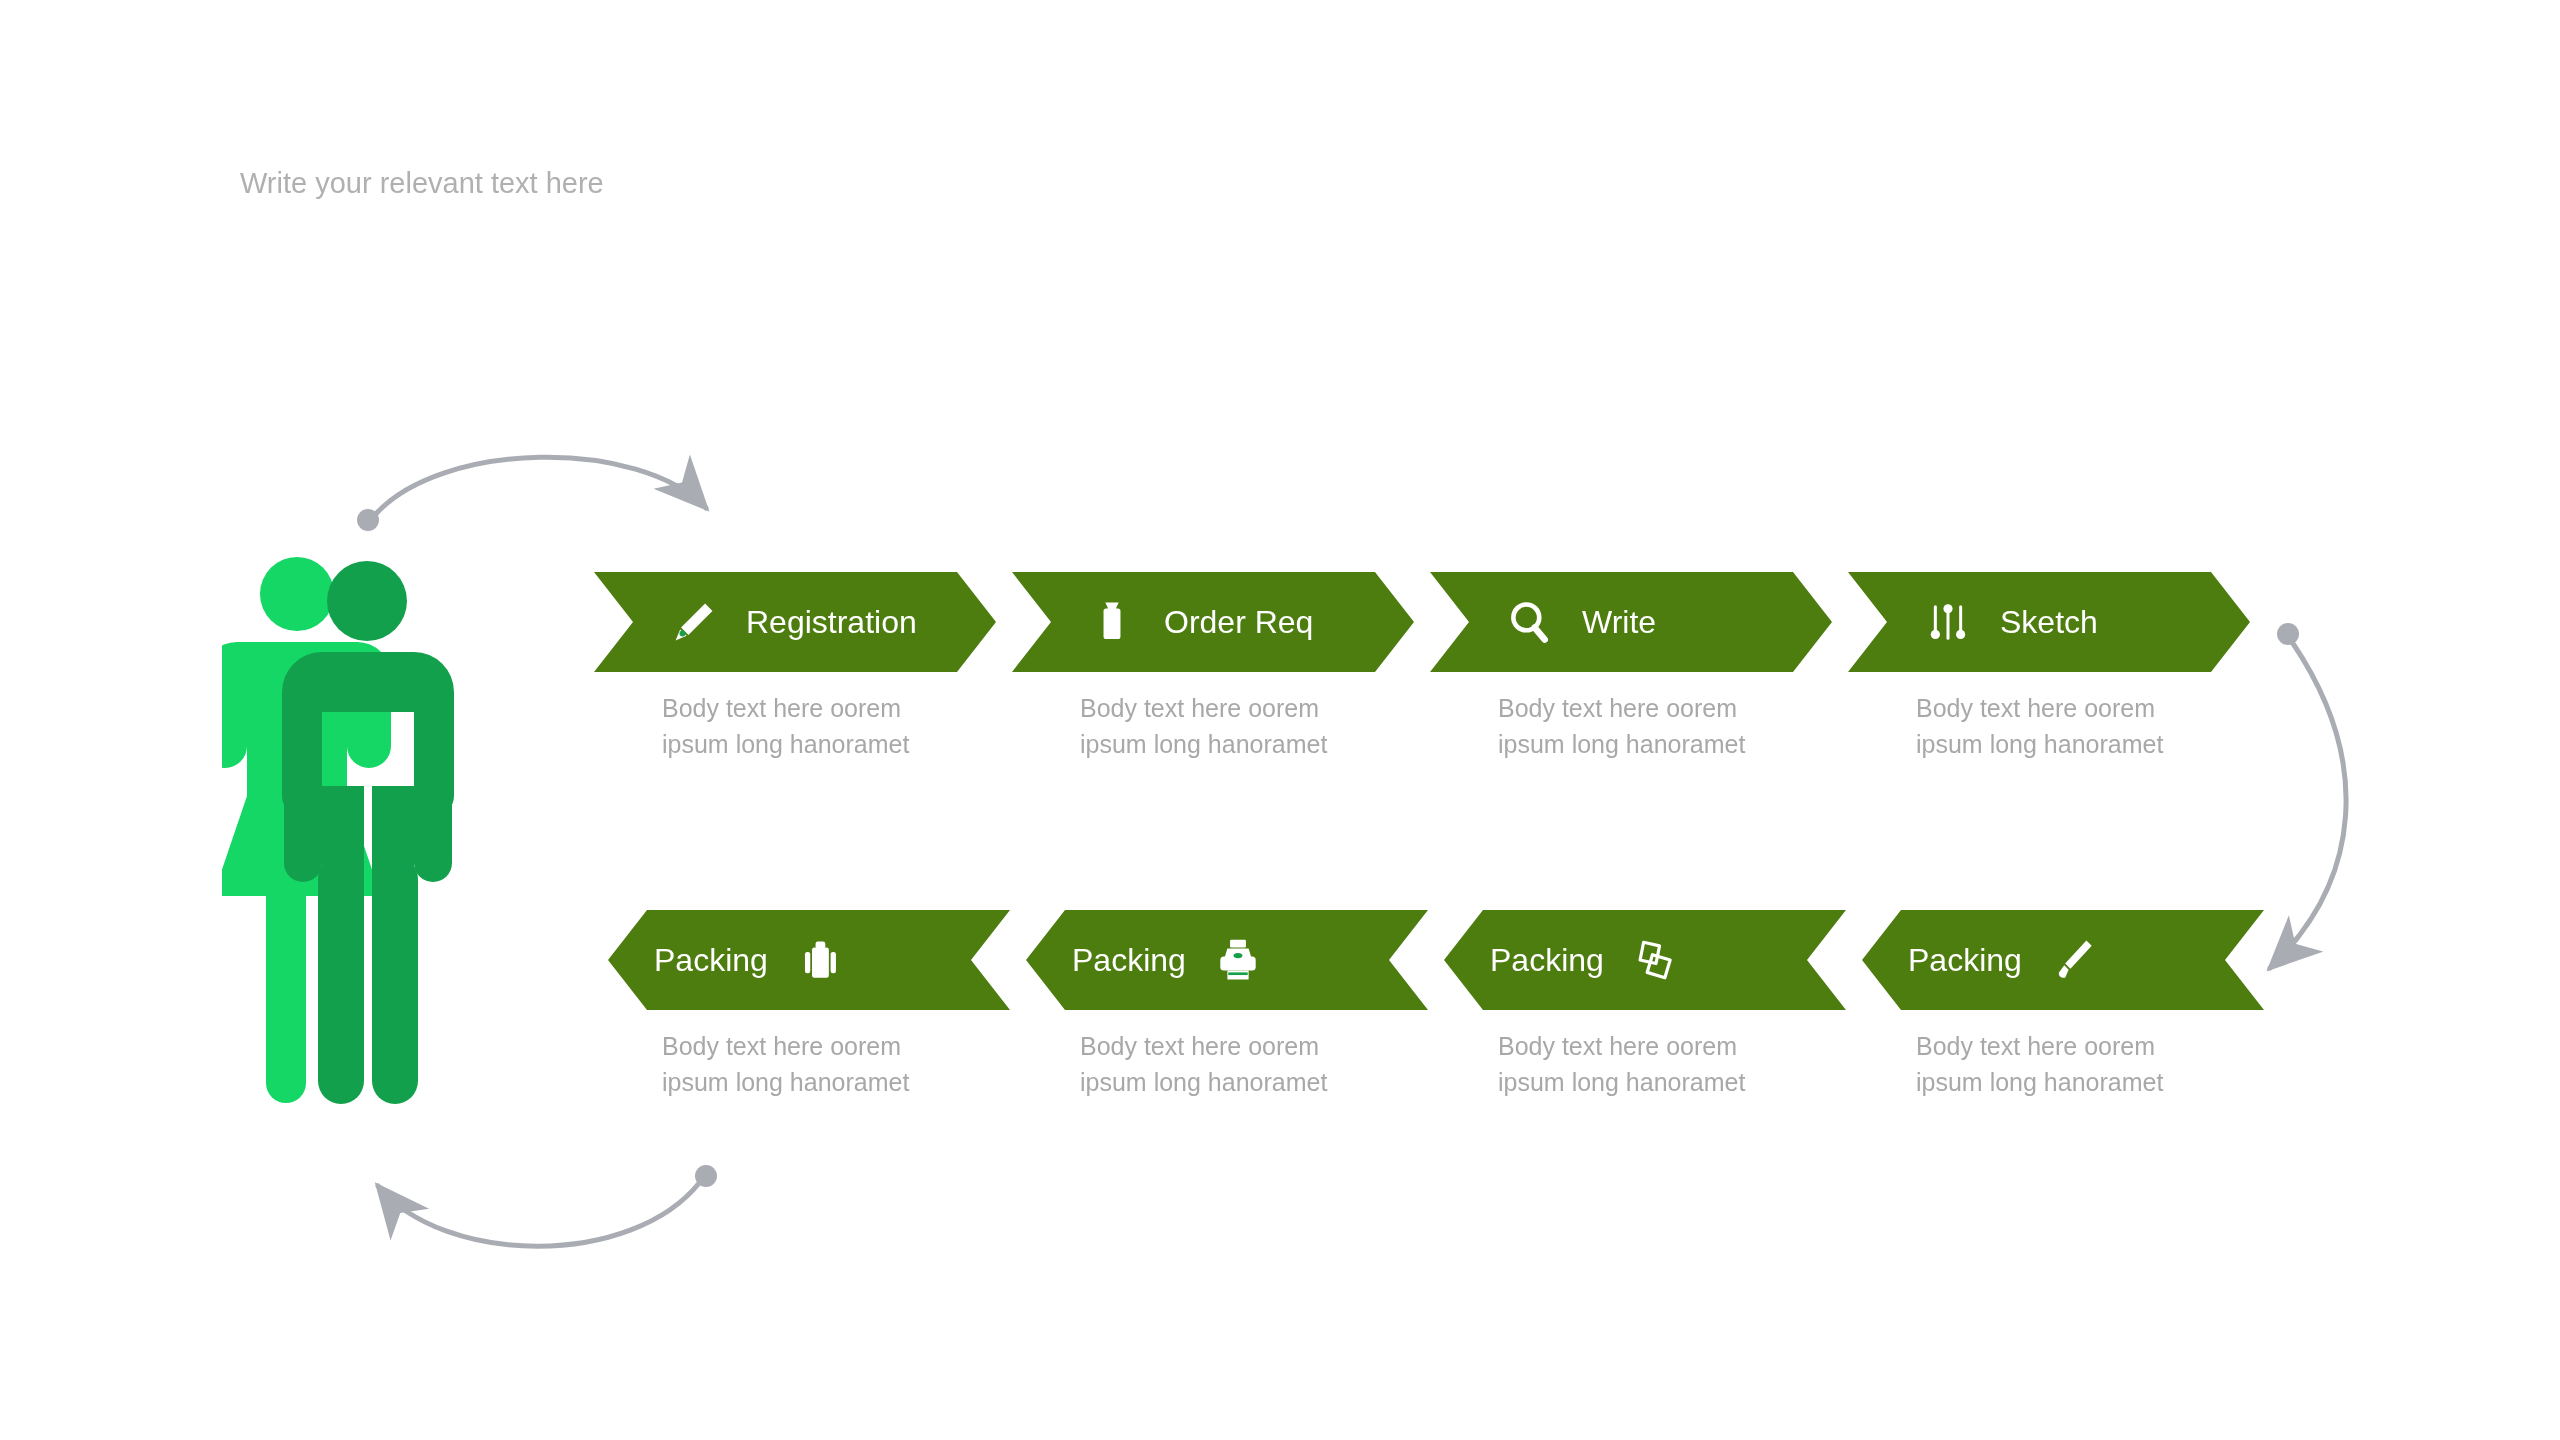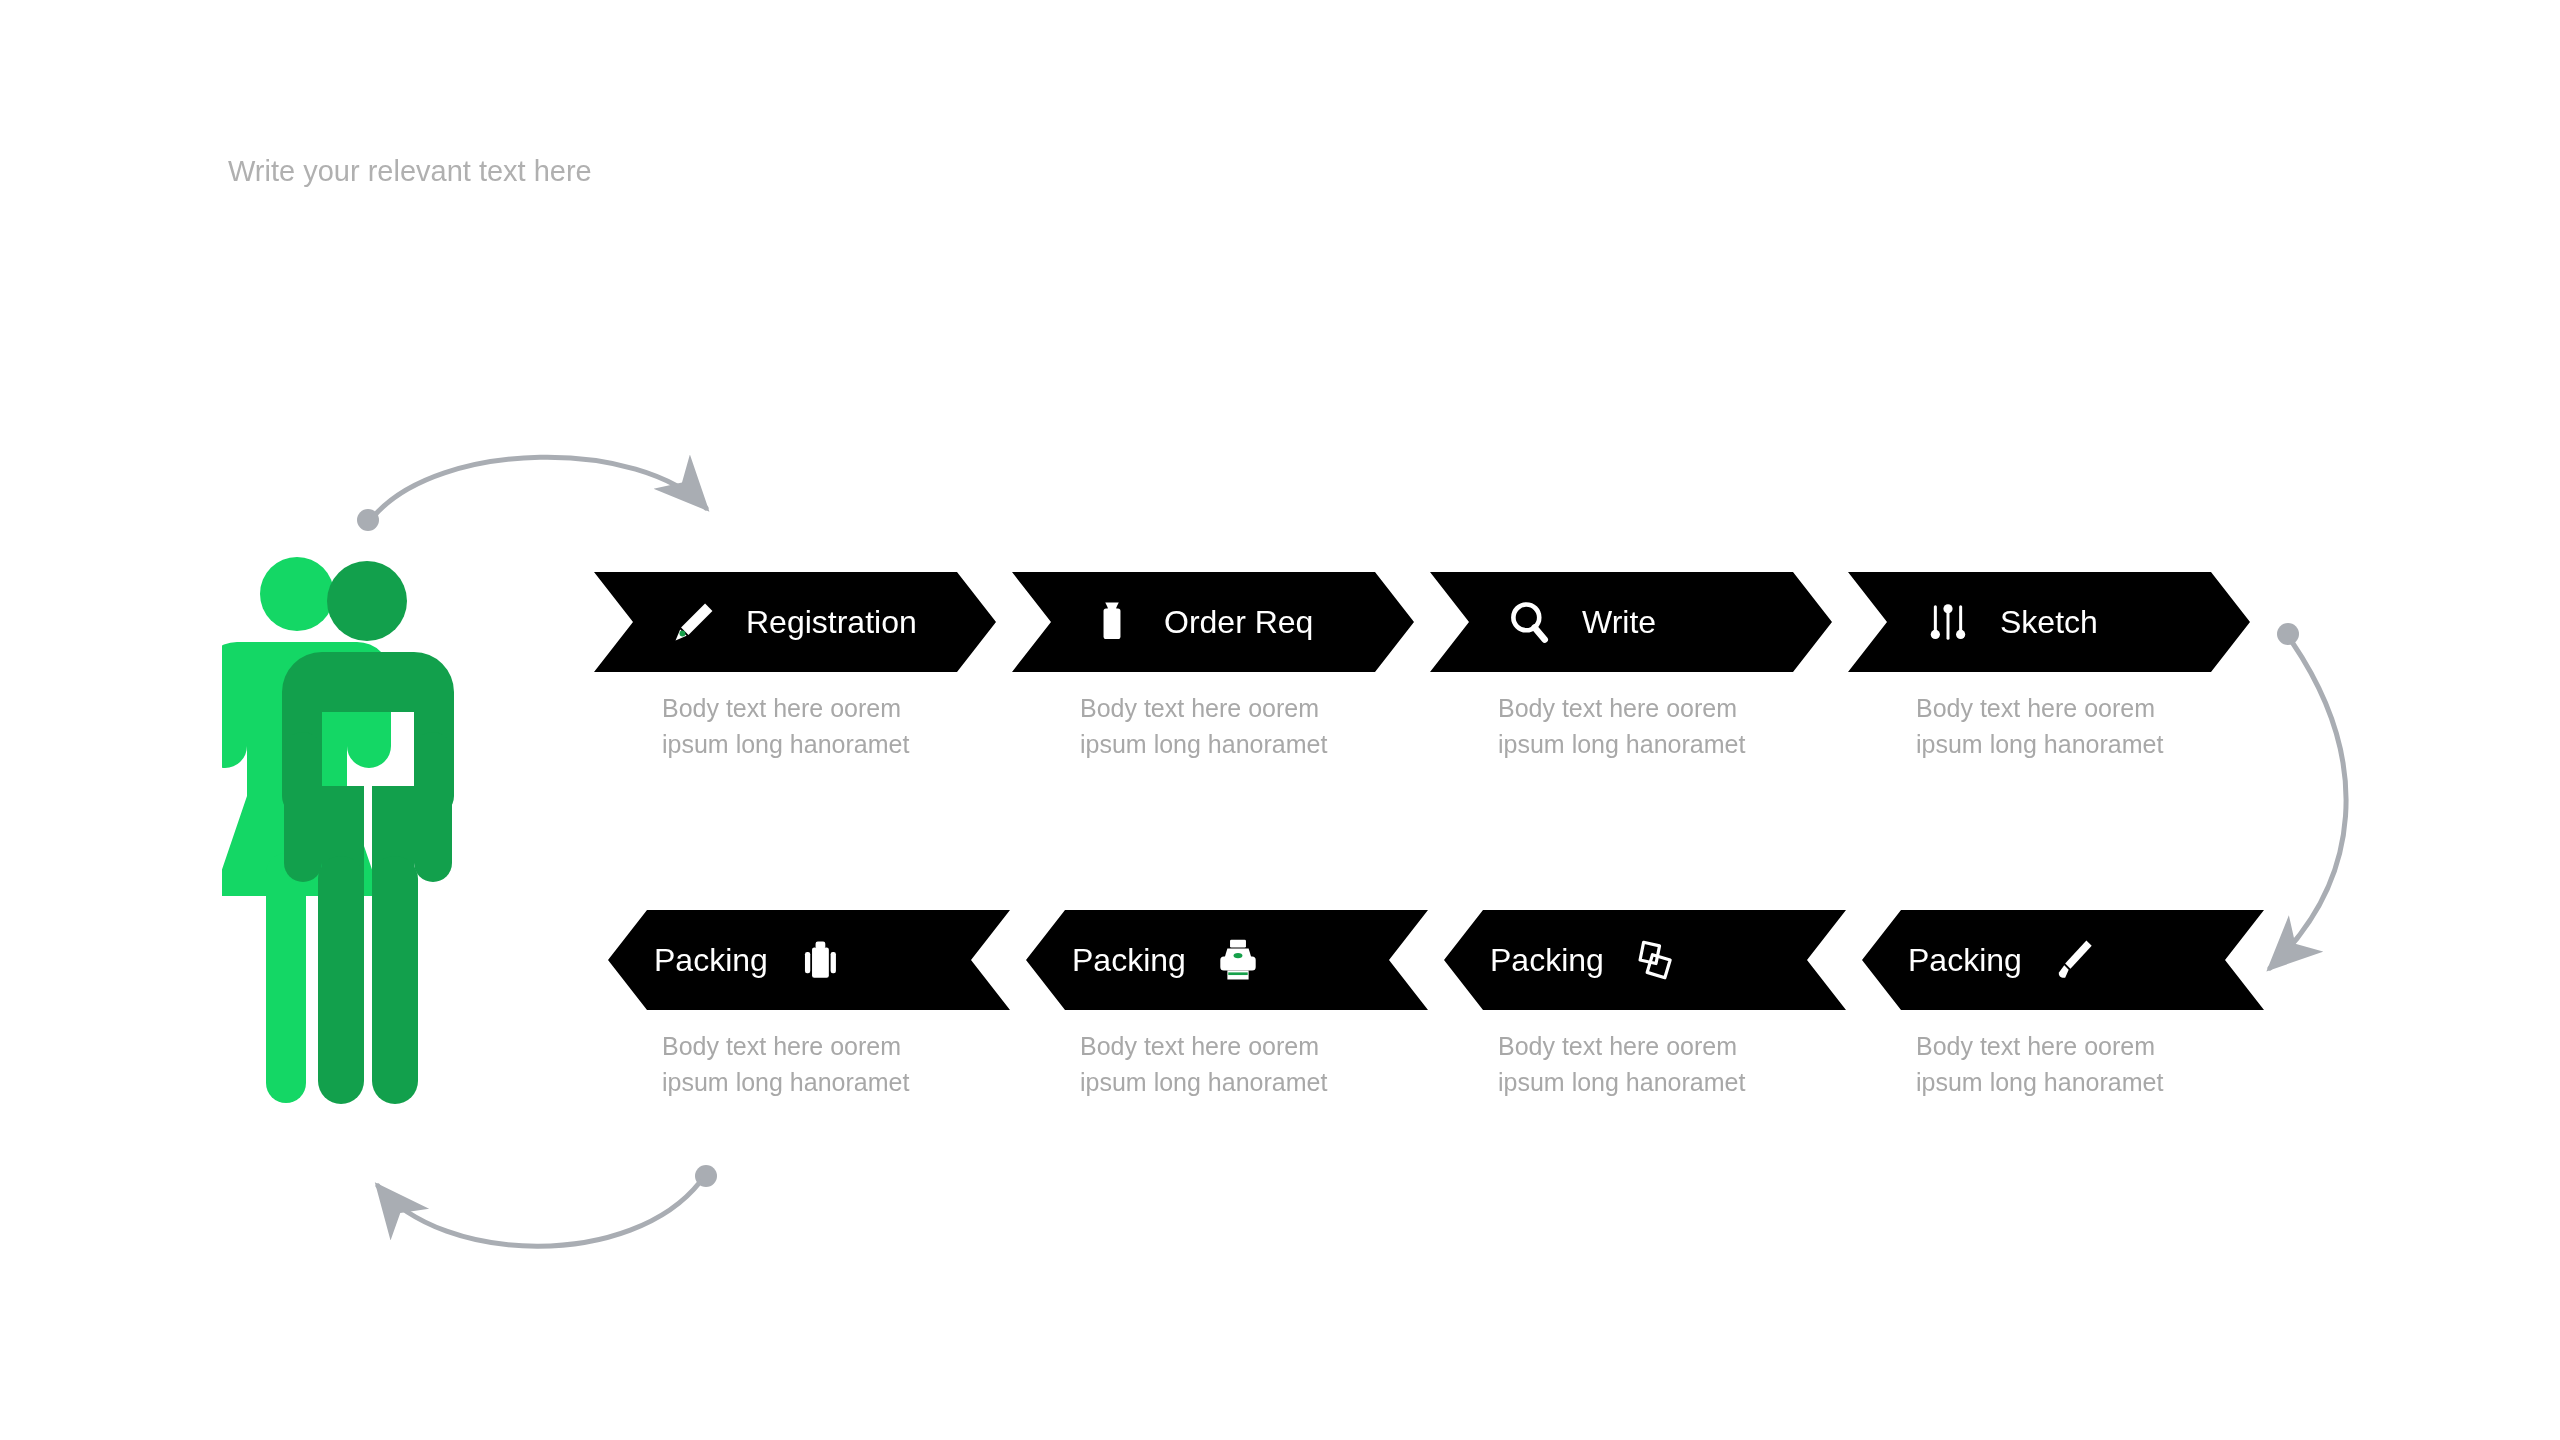--- a/index.html
+++ b/index.html
@@ -29,21 +29,21 @@
     color: #9b9b9b;
     letter-spacing: 1px;
     line-height: 84px;
     margin: 0;
     white-space: nowrap;
   }
   #page-subtitle {
     font-size: 29px;
     font-weight: 400;
     color: #b0b0b0;
-    margin: 0;
+    margin: 12px;
     padding-top: 22px;
     line-height: 34px;
     white-space: nowrap;
   }
 
   
   #people-figure {
     position: absolute;
     left: 222px;
     top: 556px;
@@ -70,21 +70,21 @@
   #row-bottom { left: 608px; top: 910px; }
 
   .step {
     position: relative;
     width: 418px;
   }
   .step-bar {
     position: relative;
     width: 402px;
     height: 100px;
-    background: #000000;
+    background: #4d7c0f;
     display: flex;
     align-items: center;
     box-sizing: border-box;
   }
   
   .dir-right .step-bar {
     clip-path: polygon(0 0, 363px 0, 402px 50px, 363px 100px, 0 100px, 39px 50px);
     padding-left: 74px;
     justify-content: flex-start;
   }

